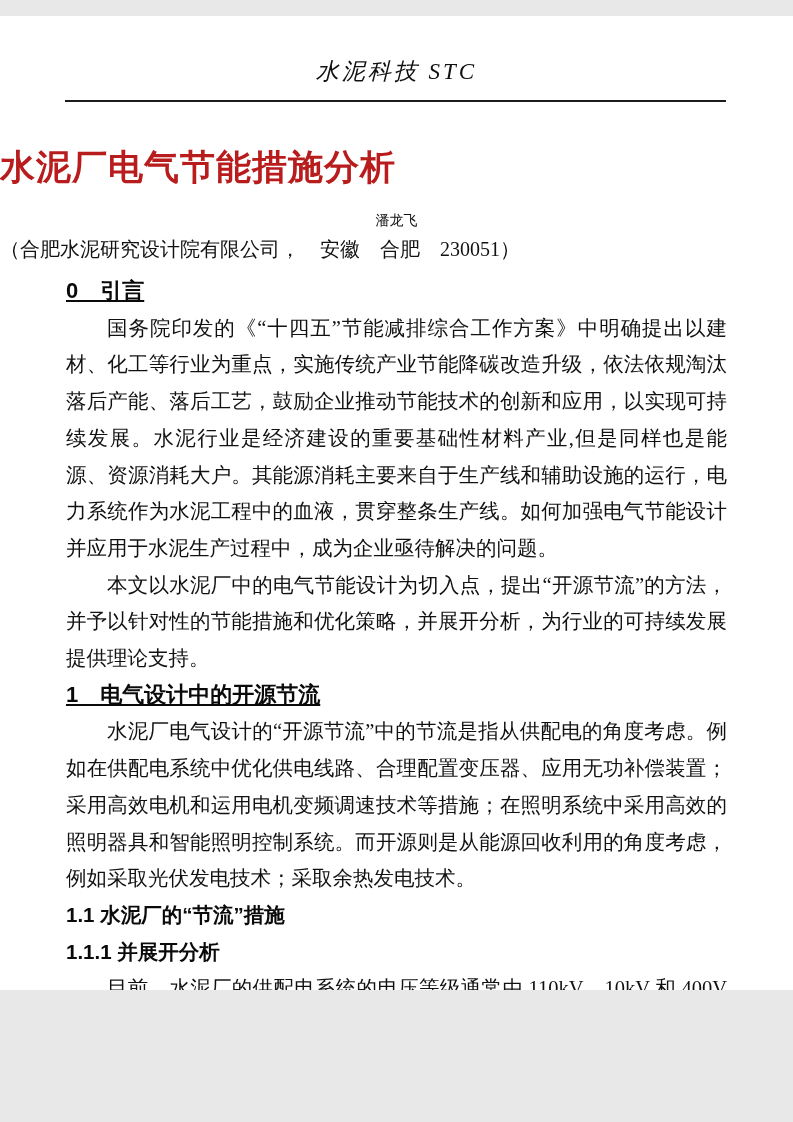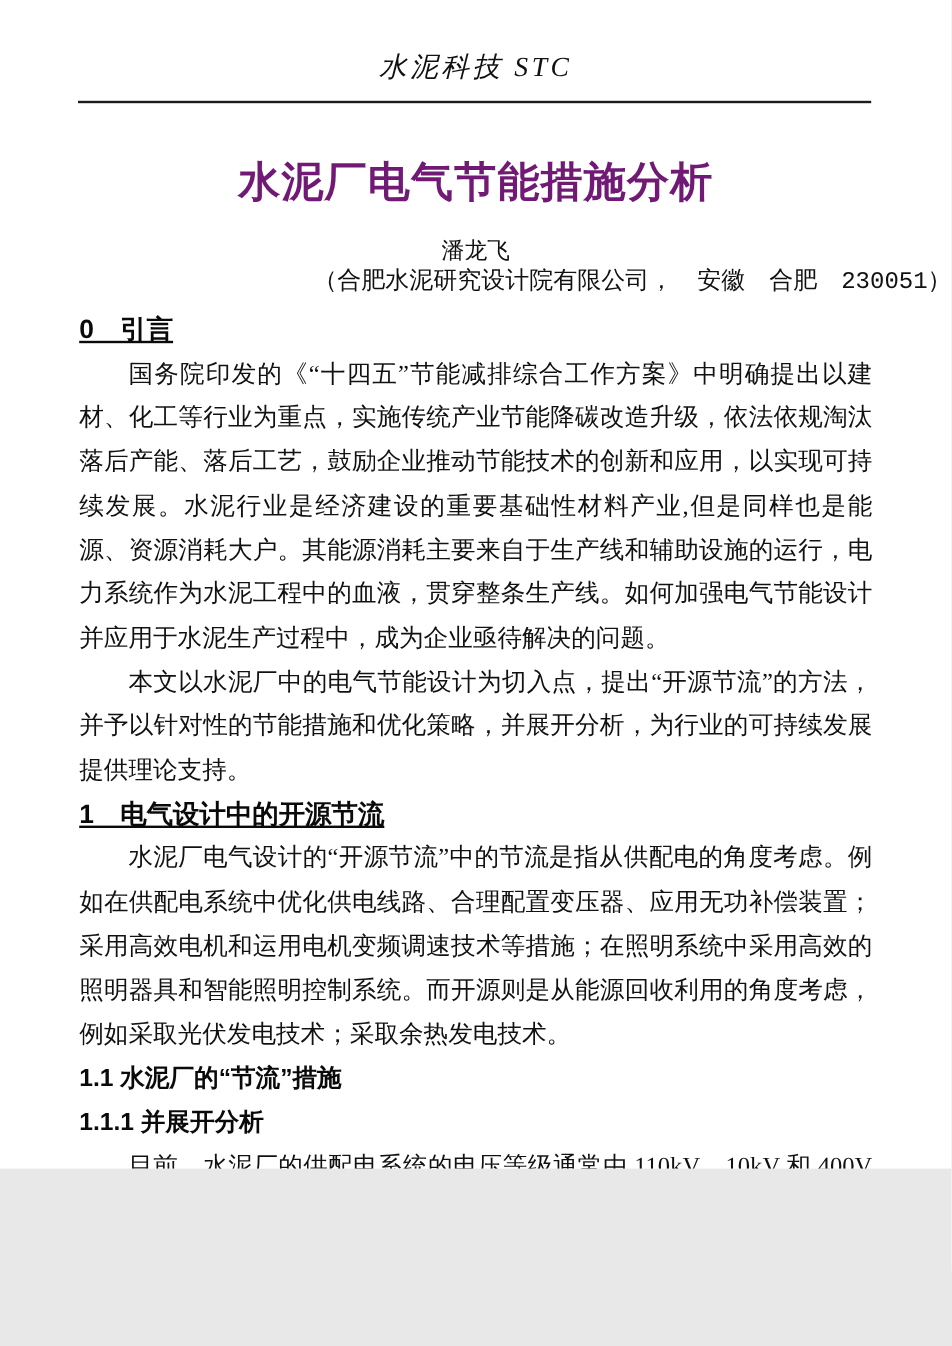--- a/index.html
+++ b/index.html
@@ -4,21 +4,21 @@
 <style>
   html, body {
     margin: 0;
     padding: 0;
     background: #e8e8e8;
   }
   .page {
     position: relative;
     width: 793px;
     height: 974px;
-    margin: 0 auto;
+    margin: 16px auto;
     background: #ffffff;
     overflow: hidden;
     color: #111111;
   }
 
   
   .journal-title {
     position: absolute;
     top: 40px;
     left: 0;
@@ -39,43 +39,42 @@
     background: #1c1c1c;
   }
 
   
   .article-title {
     position: absolute;
     top: 128px;
     left: 0;
     width: 100%;
     margin: 0;
-    text-align: center;
     font-family: "Liberation Sans", "DejaVu Sans", sans-serif;
     font-weight: 700;
     font-size: 35px;
     letter-spacing: 1px;
-    color: #701a75;
+    color: #b91c1c;
   }
   .author {
     position: absolute;
     top: 196px;
     left: 0;
     width: 100%;
     text-align: center;
     font-family: "Liberation Serif", "DejaVu Serif", serif;
-    font-size: 19px;
+    font-size: 14px;
   }
   .affiliation {
     position: absolute;
     top: 220px;
     left: 0;
     width: 100%;
-    text-align: right;
-    font-family: Liberation Mono, monospace;
+    text-align: left;
+    font-family: Liberation Serif, serif;
     font-size: 20px;
   }
 
   
   .body-text {
     position: absolute;
     left: 66px;
     top: 257px;
     width: 661px;
   }

